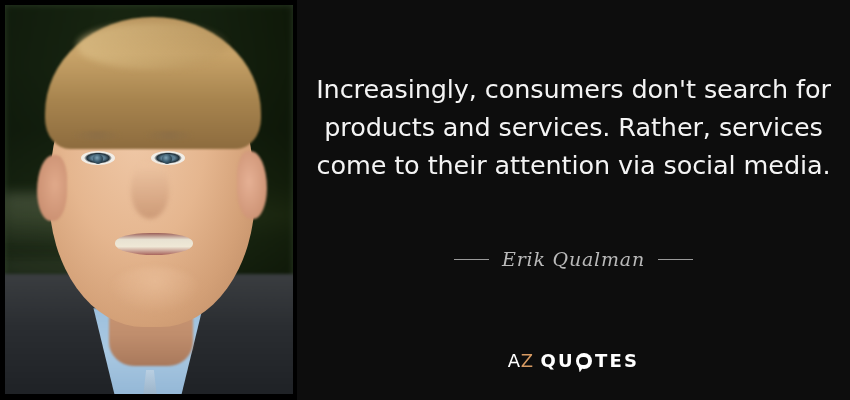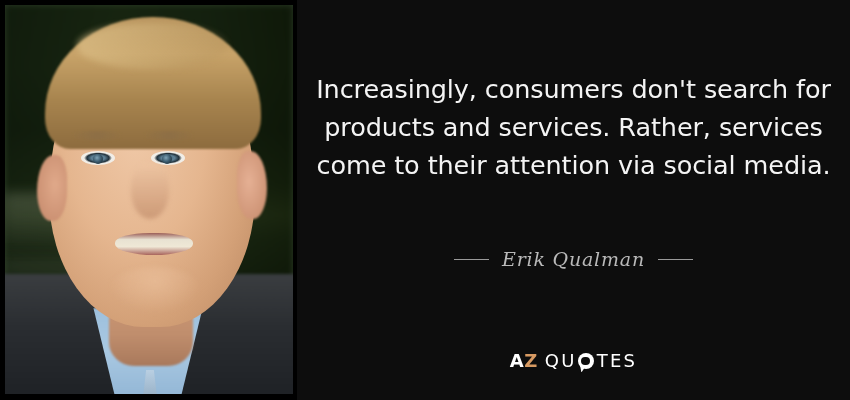--- a/index.html
+++ b/index.html
@@ -211,32 +211,32 @@
     position:absolute;
     left:0; top:352px;
     width:553px;
     display:flex;
     align-items:center;
     justify-content:center;
     gap:7px;
   }
   #logo-az {
     font-family:"DejaVu Sans", sans-serif;
-    font-weight:700;
+    font-weight:400;
     font-size:18px;
     letter-spacing:.5px;
     line-height:1;
   }
   #logo-a { color:#ffffff; }
   #logo-z { color:#d79a62; }
   #logo-quotes {
     display:flex;
     align-items:center;
     font-family:"DejaVu Sans", sans-serif;
-    font-weight:400;
+    font-weight:700;
     font-size:18px;
     color:#ffffff;
     letter-spacing:2.2px;
     line-height:1;
   }
   .logo-letter { display:block; }
   #logo-bubble {
     position:relative;
     display:block;
     width:16px; height:16px;

